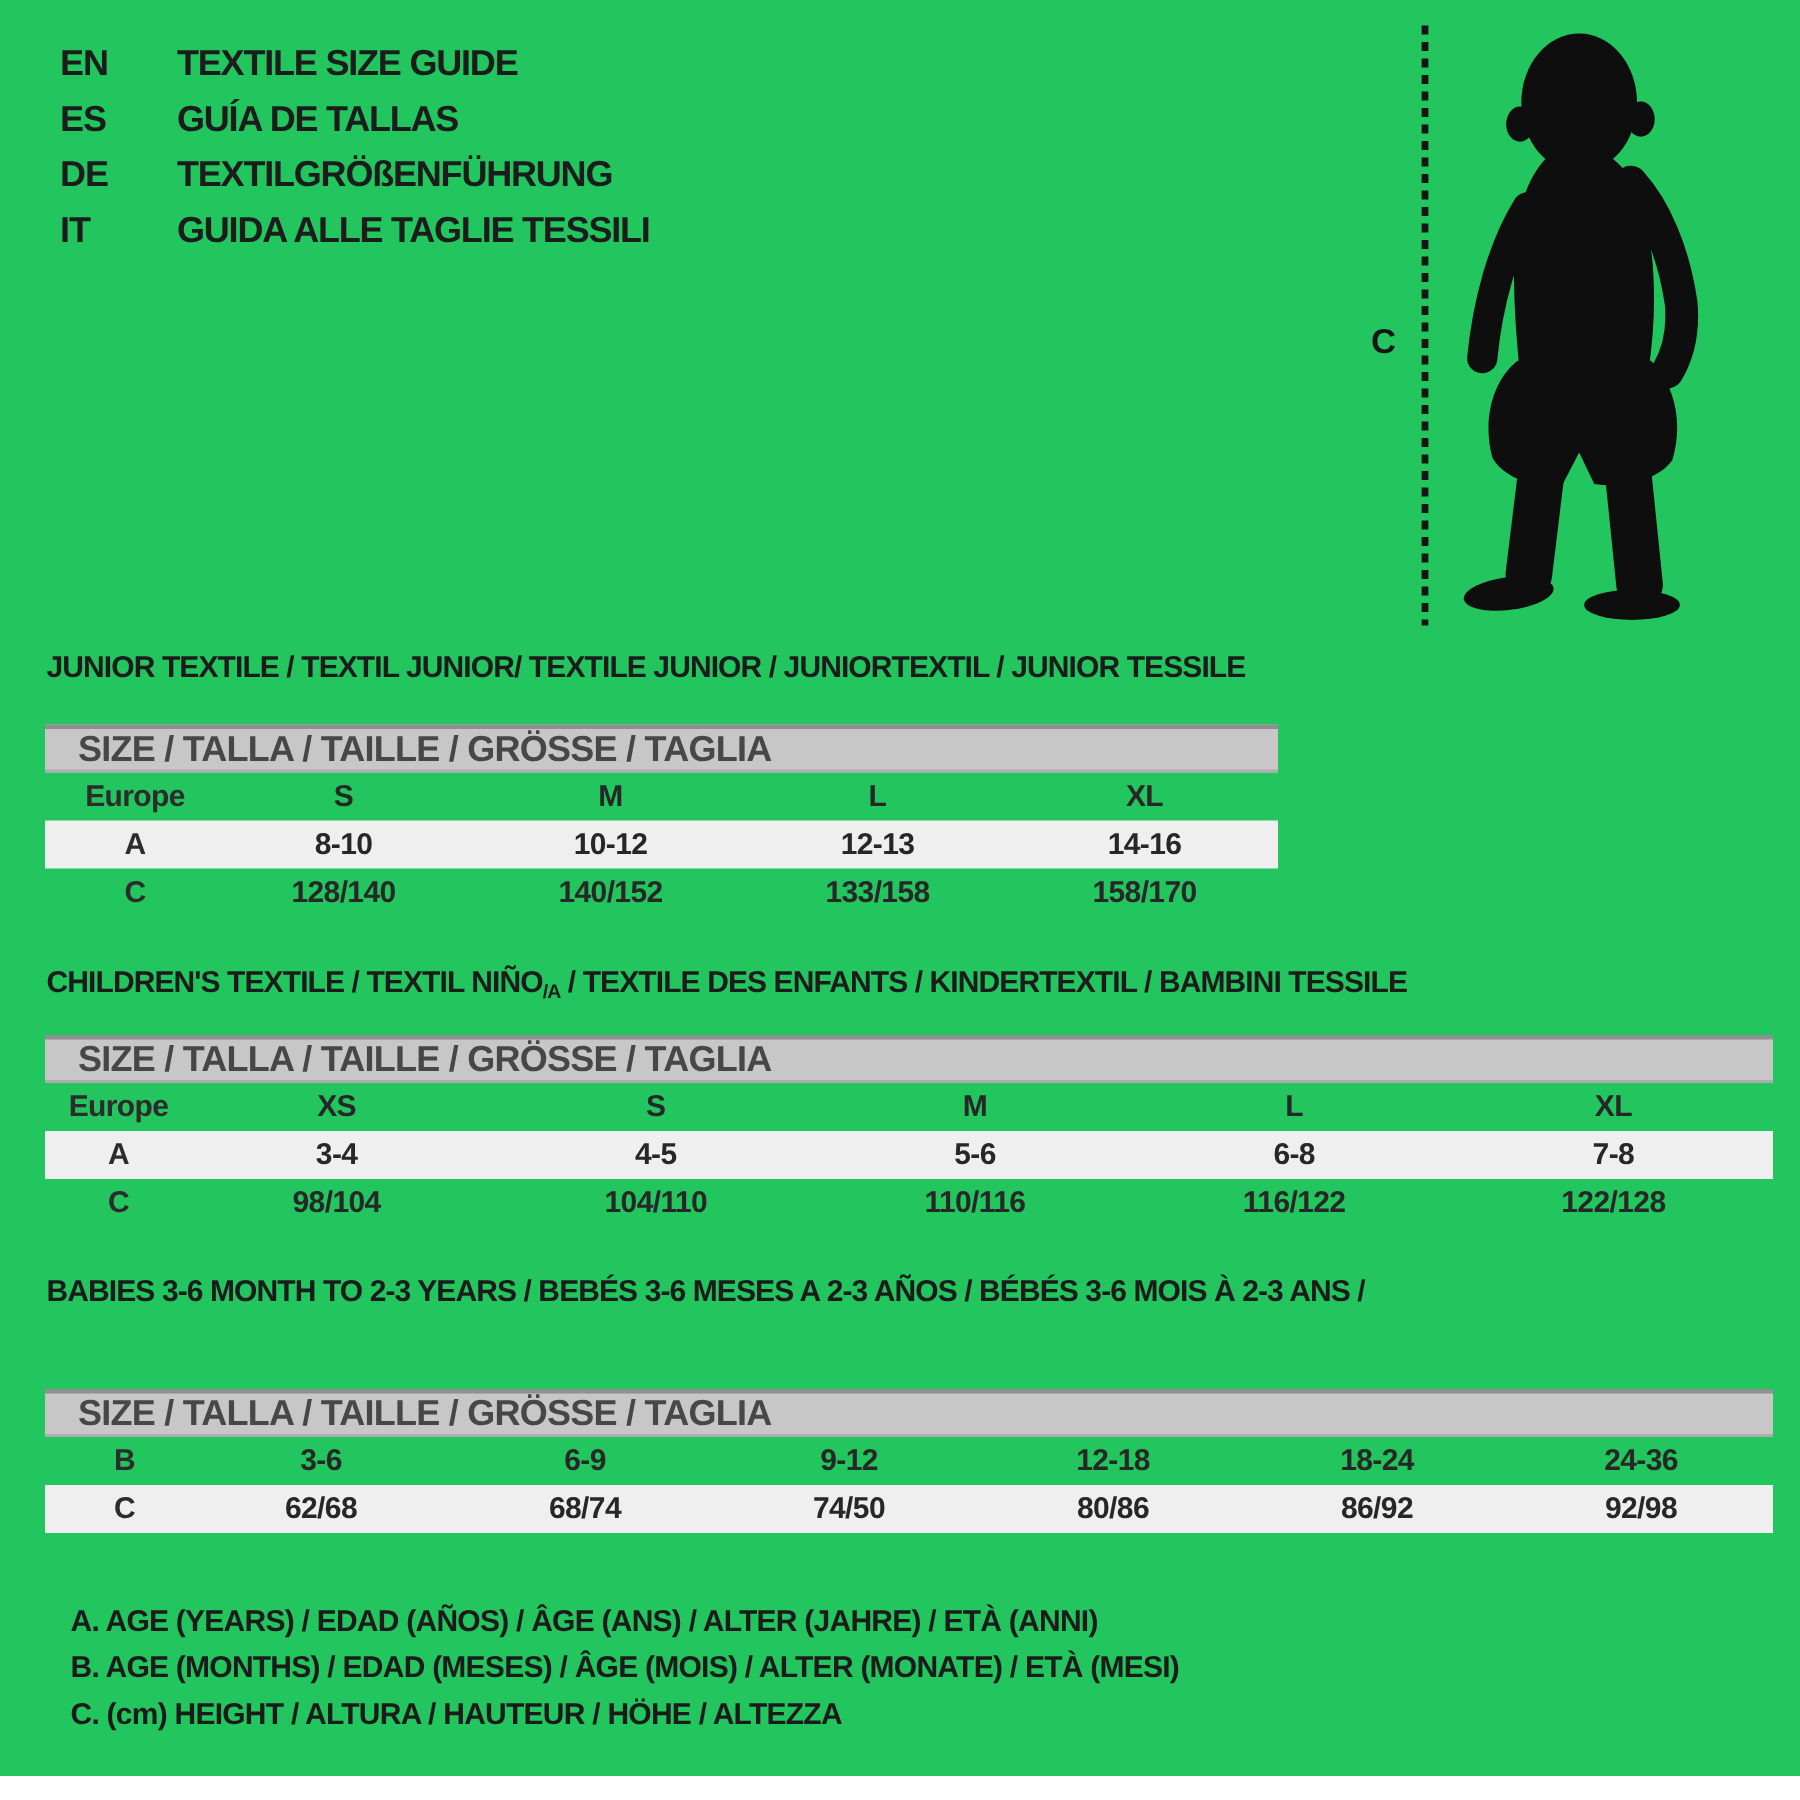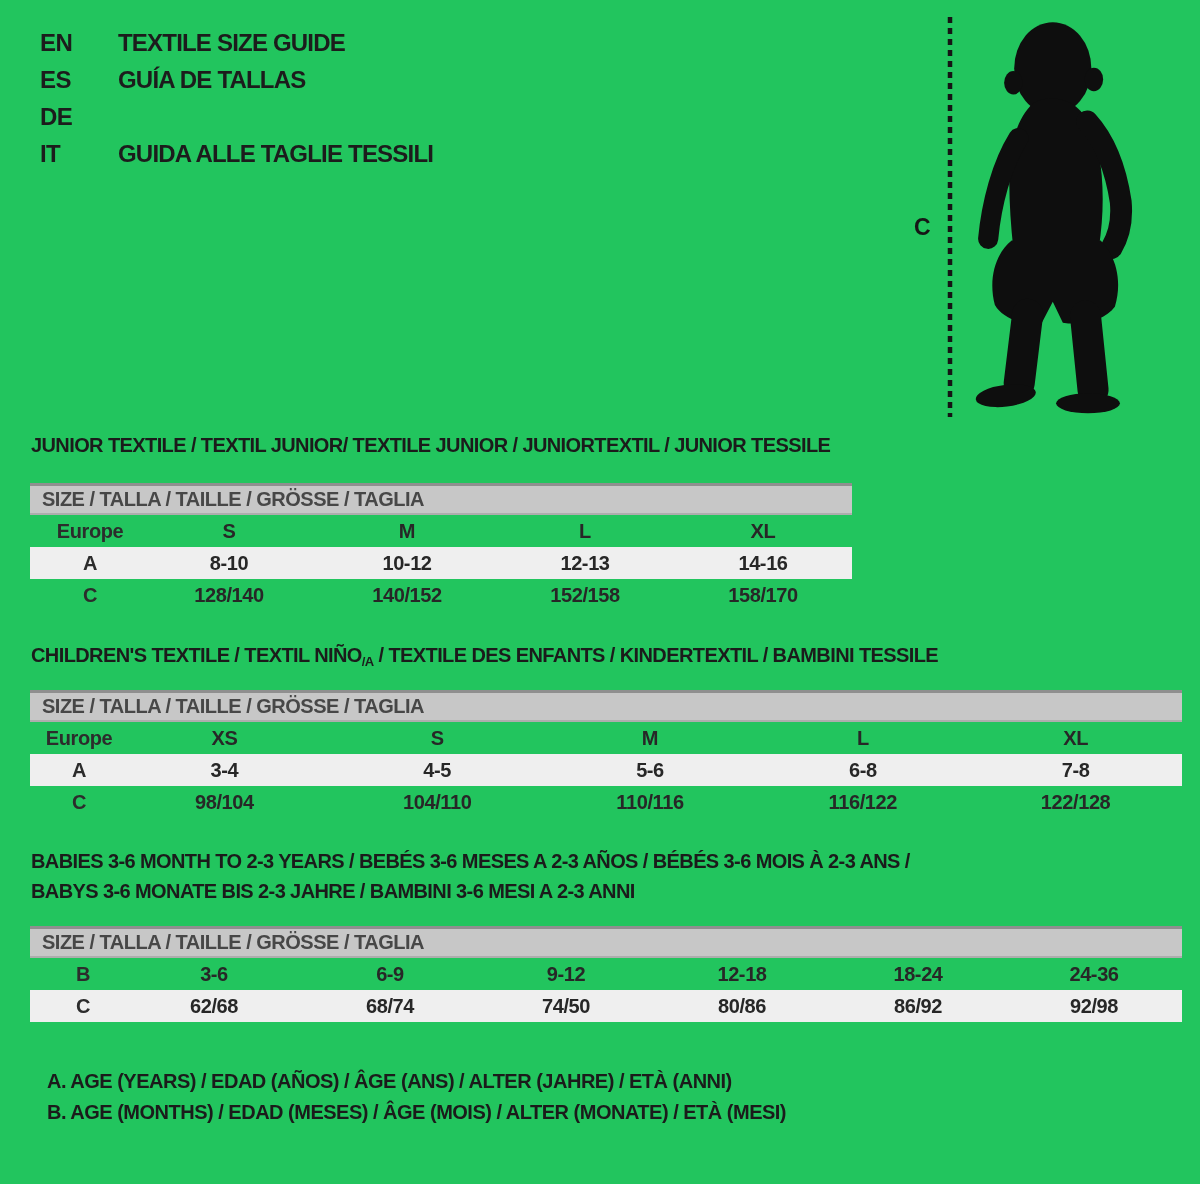--- a/index.html
+++ b/index.html
@@ -14,21 +14,21 @@
   .lang-label{font-size:24px;font-weight:bold;letter-spacing:-0.8px;color:#1c1c1c;white-space:nowrap;}
   
   .measure-label{position:absolute;left:914px;top:214px;font-size:23px;font-weight:bold;color:#161616;}
   
   .sec-title{position:absolute;left:31px;font-size:20px;font-weight:bold;letter-spacing:-0.6px;
     color:#1b1b1b;line-height:30px;white-space:nowrap;}
   .sec-title sub{font-size:13px;vertical-align:-4px;}
   
   .tbl{position:absolute;left:30px;}
   .tbl-head{height:27px;background:#c7c7c7;border-top:3px solid #8f8f8f;border-bottom:2px solid #adadad;
-    display:flex;align-items:center;padding-left:12px;font-size:20px;font-weight:bold;
+    display:flex;align-items:center;padding-left:22px;font-size:24px;font-weight:bold;
     letter-spacing:-0.5px;color:#474747;}
   .row{display:grid;align-items:center;height:32px;font-size:20px;font-weight:bold;letter-spacing:-0.4px;color:#272727;}
   .row.shaded{background:#efefef;}
   .cell{text-align:center;white-space:nowrap;}
   .cell.lbl{text-align:center;padding-left:10px;color:#2c2c2c;}
   .tbl.junior .row{grid-template-columns:110px repeat(4,1fr);}
   .tbl.children .row{grid-template-columns:88px repeat(5,1fr);}
   .tbl.babies .row{grid-template-columns:96px repeat(6,1fr);}
   
   .legend{position:absolute;left:31px;top:1066px;margin-left:16px;}
@@ -43,20 +43,21 @@
     <div class="lang-row">
       <span class="lang-code">EN</span>
       <span class="lang-label">TEXTILE SIZE GUIDE</span>
     </div>
     <div class="lang-row">
       <span class="lang-code">ES</span>
       <span class="lang-label">GUÍA DE TALLAS</span>
     </div>
     <div class="lang-row">
       <span class="lang-code">DE</span>
+      <span class="lang-label">TEXTILGRÖßENFÜHRUNG</span>
     </div>
     <div class="lang-row">
       <span class="lang-code">IT</span>
       <span class="lang-label">GUIDA ALLE TAGLIE TESSILI</span>
     </div>
   </div>
 
   <span class="measure-label">C</span>
   <svg style="position:absolute;left:946px;top:14px;" width="8" height="406" viewBox="0 0 8 406">
     <line x1="4" y1="3" x2="4" y2="403" stroke="#151515" stroke-width="4.5" stroke-dasharray="6 5"></line>
@@ -91,21 +92,21 @@
       <span class="cell lbl">A</span>
       <span class="cell">8-10</span>
       <span class="cell">10-12</span>
       <span class="cell">12-13</span>
       <span class="cell">14-16</span>
     </div>
     <div class="row">
       <span class="cell lbl">C</span>
       <span class="cell">128/140</span>
       <span class="cell">140/152</span>
-      <span class="cell">152/158</span>
+      <span class="cell">133/158</span>
       <span class="cell">158/170</span>
     </div>
   </div>
 
   <div class="sec-title" style="top:640px;"><span>CHILDREN'S TEXTILE / TEXTIL NIÑO</span><sub>/A</sub><span> / TEXTILE DES ENFANTS / KINDERTEXTIL / BAMBINI TESSILE</span></div>
   <div class="tbl children" style="top:690px;width:1152px;">
     <div class="tbl-head">SIZE / TALLA / TAILLE / GRÖSSE / TAGLIA</div>
     <div class="row">
       <span class="cell lbl">Europe</span>
       <span class="cell">XS</span>
@@ -127,21 +128,20 @@
       <span class="cell">98/104</span>
       <span class="cell">104/110</span>
       <span class="cell">110/116</span>
       <span class="cell">116/122</span>
       <span class="cell">122/128</span>
     </div>
   </div>
 
   <div class="sec-title" style="top:846px;">
     <div>BABIES 3-6 MONTH TO 2-3 YEARS / BEBÉS 3-6 MESES A 2-3 AÑOS / BÉBÉS 3-6 MOIS À 2-3 ANS /</div>
-    <div>BABYS 3-6 MONATE BIS 2-3 JAHRE / BAMBINI 3-6 MESI A 2-3 ANNI</div>
   </div>
   <div class="tbl babies" style="top:926px;width:1152px;">
     <div class="tbl-head">SIZE / TALLA / TAILLE / GRÖSSE / TAGLIA</div>
     <div class="row">
       <span class="cell lbl">B</span>
       <span class="cell">3-6</span>
       <span class="cell">6-9</span>
       <span class="cell">9-12</span>
       <span class="cell">12-18</span>
       <span class="cell">18-24</span>
@@ -154,15 +154,16 @@
       <span class="cell">74/50</span>
       <span class="cell">80/86</span>
       <span class="cell">86/92</span>
       <span class="cell">92/98</span>
     </div>
   </div>
 
   <div class="legend">
     <div class="legend-line">A. AGE (YEARS) / EDAD (AÑOS) / ÂGE (ANS) / ALTER (JAHRE) / ETÀ (ANNI)</div>
     <div class="legend-line">B. AGE (MONTHS) / EDAD (MESES) / ÂGE (MOIS) / ALTER (MONATE) / ETÀ (MESI)</div>
+    <div class="legend-line">C. (cm) HEIGHT / ALTURA / HAUTEUR / HÖHE / ALTEZZA</div>
   </div>
 
 </div>
 
 </body></html>

